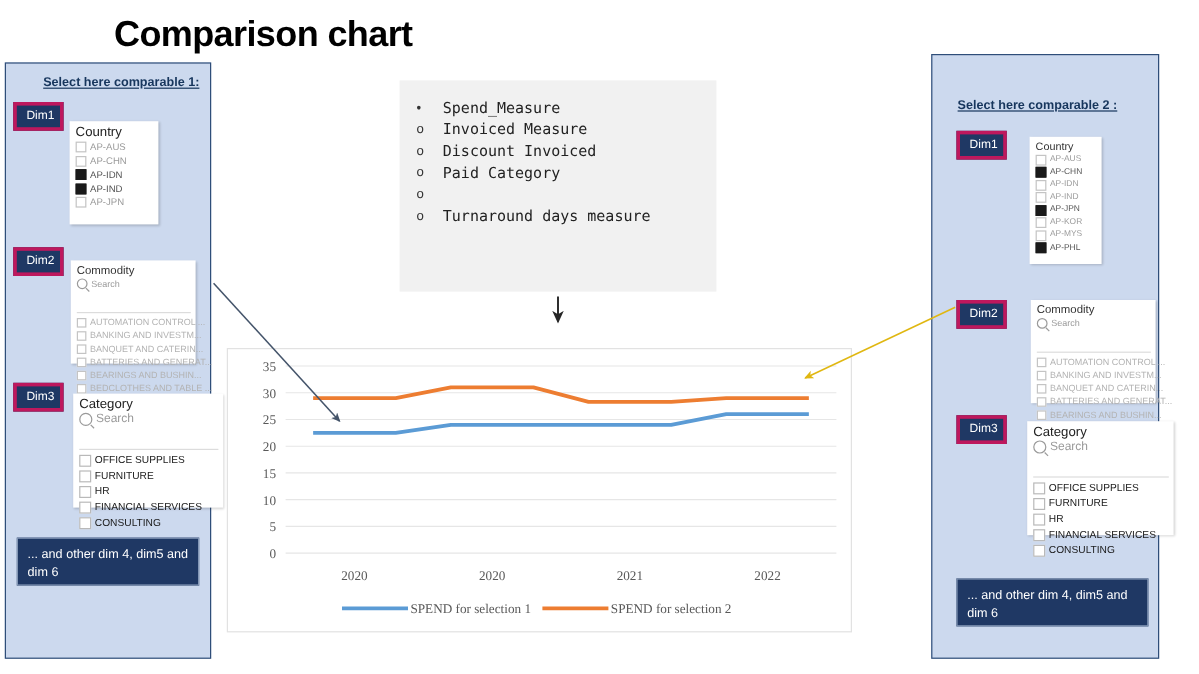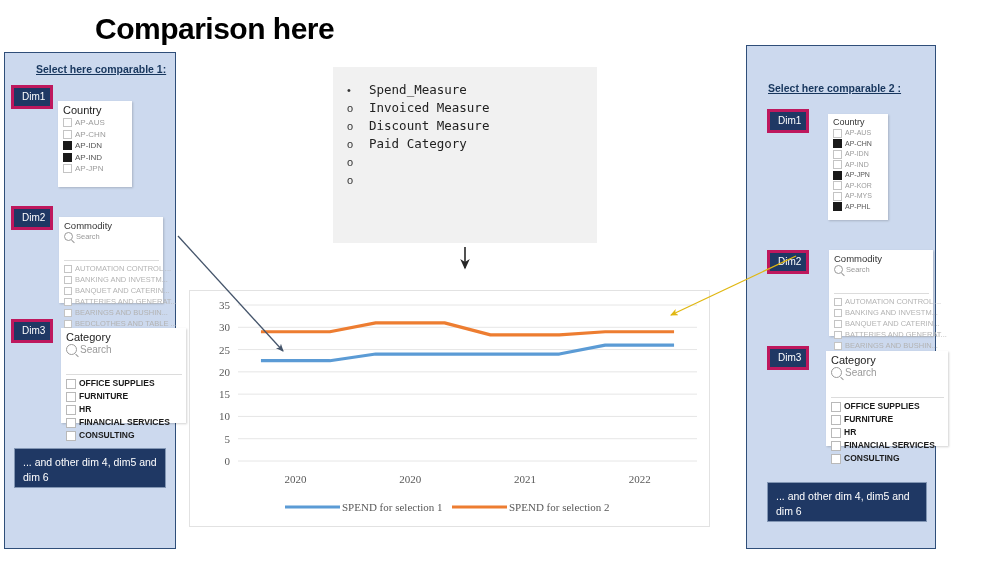--- a/index.html
+++ b/index.html
@@ -22,21 +22,21 @@
     color:#000;
   }
 
   
   .side-panel{
     background:#ccd9ee;
     border:1px solid #2f4e79;
     box-sizing:border-box;
   }
   #panel-left{ left:4px; top:52px; width:172px; height:497px; }
-  #panel-right{ left:746px; top:45px; width:190px; height:504px; }
+  #panel-right{ left:776px; top:45px; width:190px; height:504px; }
 
   .panel-heading{
     font-size:10.5px;
     font-weight:bold;
     color:#17365d;
     text-decoration:underline;
     white-space:nowrap;
   }
 
   
@@ -97,21 +97,21 @@
     font-size:7.5px;color:#b3b3b3;
     line-height:11px;white-space:nowrap;
   }
   .opt .box{
     width:6px;height:6px;border:1px solid #c4c4c4;background:#fff;flex:none;
   }
   .opt.checked .box{ background:#1a1a1a;border-color:#1a1a1a; }
   .opt.checked{ color:#4a4a4a; }
 
   .opt.cat{
-    font-size:8.5px;color:#1b1b1b;line-height:13px;font-weight:bold;
+    font-size:8.5px;color:#1b1b1b;line-height:13px;font-weight:normal;
   }
   .opt.cat .box{ width:8px;height:8px;border:1px solid #b9b9b9; }
 
   .opt.ctry{ font-size:8px;color:#9b9b9b;line-height:11.5px; }
   .opt.ctry.checked{ color:#555; }
   .opt.ctry .box{ width:7px;height:7px; }
 
   
   #measure-box{
     left:333px; top:67px; width:264px; height:176px;
@@ -143,21 +143,21 @@
 
   .axis-label{ font-size:11px; fill:#595959; font-family:"Liberation Serif", serif; }
   .legend-label{ font-size:11px; fill:#595959; font-family:"Liberation Serif", serif; }
 
   
   #arrow-layer{ left:0;top:0;width:999px;height:562px;pointer-events:none; }
 </style>
 </head>
 <body>
 
-<div class="abs" id="page-title">Comparison here</div>
+<div class="abs" id="page-title">Comparison chart</div>
 
 <div class="abs side-panel" id="panel-left">
 
   <div class="abs panel-heading" style="left:6px;top:10px;margin-left:25px;">Select here comparable 1:</div>
 
   <div class="abs dim-badge" style="left:6px;top:32px;width:42px;">Dim1</div>
 
   <div class="abs slicer" id="left-country-slicer" style="left:37px;top:48px;width:74px;height:86px;">
     <div class="slicer-title big">Country</div>
     <div>
@@ -375,31 +375,32 @@
     <div class="measure-item">
       <span class="measure-bullet">•</span>
       <span>Spend_Measure</span>
     </div>
     <div class="measure-item">
       <span class="measure-bullet">o</span>
       <span>Invoiced Measure</span>
     </div>
     <div class="measure-item">
       <span class="measure-bullet">o</span>
-      <span>Discount Measure</span>
+      <span>Discount Invoiced</span>
     </div>
     <div class="measure-item">
       <span class="measure-bullet">o</span>
       <span>Paid Category</span>
     </div>
     <div class="measure-item">
       <span class="measure-bullet">o</span>
     </div>
     <div class="measure-item">
       <span class="measure-bullet">o</span>
+      <span>Turnaround days measure</span>
     </div>
   </div>
 </div>
 
 <div class="abs" id="chart-card">
   <svg id="chart-svg" width="521" height="237">
       <line x1="48" y1="170" x2="507" y2="170" stroke="#e6e6e6" stroke-width="1"></line>
       <text x="40" y="174" text-anchor="end" class="axis-label">0</text>
       <line x1="48" y1="147.71428571428572" x2="507" y2="147.71428571428572" stroke="#e6e6e6" stroke-width="1"></line>
       <text x="40" y="151.71428571428572" text-anchor="end" class="axis-label">5</text>

